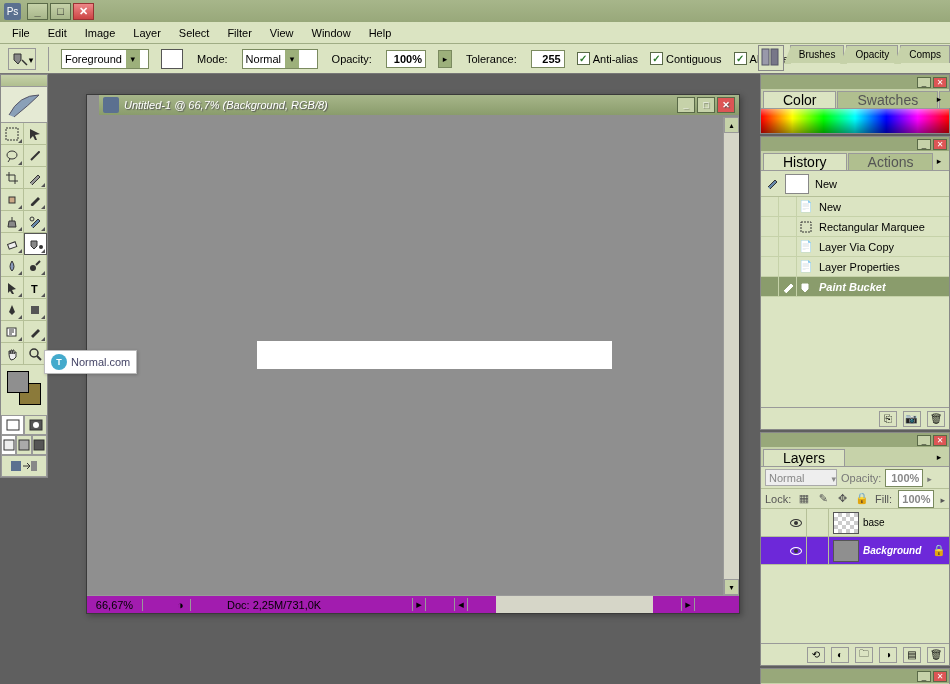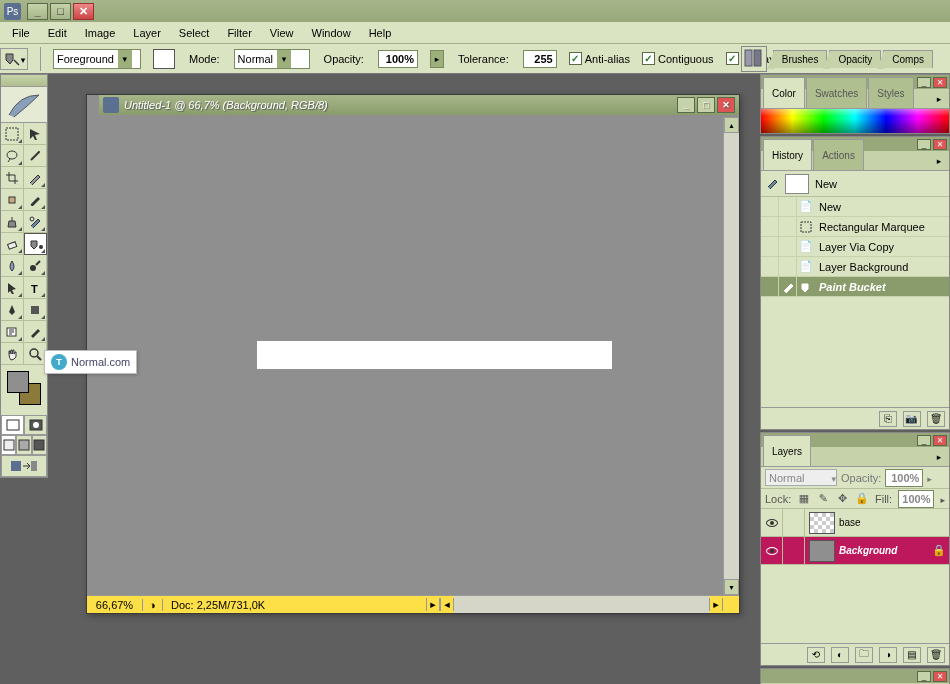--- a/index.html
+++ b/index.html
@@ -11,31 +11,31 @@
 .titlebar .title { flex: 1; font-weight: bold; }
 .win-btns { display: flex; gap: 2px; }
 .win-btn { width: 21px; height: 17px; border: 1px solid #5a6a48; background: linear-gradient(#c6d2a9,#a7b68a); display:flex; align-items:center; justify-content:center; font-weight:bold; cursor:pointer; }
 .win-btn.close { background: linear-gradient(#e88,#c44); border-color:#933; color:#fff; }
 
 
 .menubar { height: 22px; background: #dbe4c2; border-bottom: 1px solid #a0ad85; display: flex; align-items: center; padding: 1px 3px; }
 .menu-item { padding: 3px 9px; cursor: pointer; }
 
 
-.optionsbar { height: 30px; background: #dbe4c2; border-bottom: 1px solid #777; display: flex; align-items: center; padding: 0 0; gap: 12px; position:relative; }
+.optionsbar { height: 30px; background: #dbe4c2; border-bottom: 1px solid #777; display: flex; align-items: center; padding: 0 8px; gap: 12px; position:relative; }
 .tool-btn { width: 28px; height: 22px; border: 1px solid #999; background: #dbe4c2; display:flex; align-items:center; justify-content:center; cursor:pointer; }
 .dropdown { height: 20px; border: 1px solid #7a8a5f; background: #fff; display:flex; align-items:center; padding:0 3px; }
 .dropdown .dd-arrow { width:14px; height:18px; background:#9db07b; margin-left:4px; display:flex; align-items:center; justify-content:center; }
 .pattern-swatch { width:22px; height:20px; border:1px solid #555; background:#fff; }
 .label { padding:0 2px; }
 .num-input { width:40px; height:18px; border:1px solid #7a8a5f; background:#fff; text-align:right; padding-right:3px; line-height:17px;font-weight:bold; }
 .opt-arrow { width:14px; height:18px; border:1px solid #7a8a5f; background:#9db07b; display:flex; align-items:center; justify-content:center; }
 .check { width:13px; height:13px; border:1px solid #5a6a48; background:#fff; display:inline-flex; align-items:center; justify-content:center; color:#2a7a2a; margin-right:3px; font-size:10px; font-weight:bold; }
 .checkwrap { display:flex; align-items:center; }
-.opt-right { position:absolute; right:17px; display:flex; align-items:center; gap:0; height:28px; }
+.opt-right { position:absolute; right:0; display:flex; gap:0; height:28px; }
 .opt-tab { height:18px; padding:0 8px; background:#c6d2a9; border:1px solid #999; border-bottom:none; margin-left:2px; display:flex; align-items:center; font-size:10px; cursor:pointer; position:relative; }
 .opt-tab::before { content:''; position:absolute; left:-7px; top:0; border-right:7px solid #c6d2a9; border-top:18px solid transparent; }
 .palette-well { width:26px; height:26px; border:1px solid #888; background:#dbe4c2; margin-right:4px; }
 
 
 .main { position:absolute; top:74px; left:0; right:0; bottom:0; }
 
 
 .toolbox { position:absolute; left:0; top:0; width:48px; background:#dbe4c2; border:1px solid #888; }
 .toolbox-header { height:12px; background:linear-gradient(#c6d2a9,#b0bf8f); border-bottom:1px solid #999; }
@@ -54,41 +54,41 @@
 
 .docwin { position:absolute; left:86px; top:20px; width:654px; height:520px; border:1px solid #3a3a3a; background:#8f8f8f; box-shadow:2px 2px 6px rgba(0,0,0,0.3); }
 .doc-title { height:20px; background:linear-gradient(#a7b68a,#8a9c6c); display:flex; align-items:center; padding:0 4px; color:#fff; text-shadow:1px 1px 1px #555;margin-left:12px; }
 .doc-title .dt-icon { width:16px; height:16px; background:#5b7090; margin-right:5px; border-radius:2px; }
 .doc-title .dt-text { flex:1; font-style:italic; }
 .doc-win-btns { display:flex; gap:2px; }
 .doc-win-btn { width:18px; height:16px; border:1px solid #5a6a48; background:#c6d2a9; display:flex; align-items:center; justify-content:center; font-size:9px; font-weight:bold; cursor:pointer; }
 .doc-win-btn.close { background:#d55; color:#fff; }
 .doc-body { position:absolute; top:22px; left:0; right:0; bottom:18px; background:#8f8f8f; }
 .canvas-rect { position:absolute; left:170px; top:224px; width:355px; height:28px; background:#fff; }
-.doc-status { position:absolute; bottom:0; left:0; right:0; height:18px; background:#fde047; border-top:1px solid #999; display:flex; align-items:center; font-size:10px; }
+.doc-status { position:absolute; bottom:0; left:0; right:0; height:18px; background:#a21caf; border-top:1px solid #999; display:flex; align-items:center; font-size:10px;gap:28px; }
 .doc-status .zoom { width:56px; border-right:1px solid #999; text-align:center; }
 .doc-status .pg { width:20px; border-right:1px solid #999; text-align:center; }
 .doc-status .info { flex:1; padding-left:8px; }
 .doc-status .arrow-h { width:14px; text-align:center; border-left:1px solid #999; border-right:1px solid #999; }
 .vscroll { position:absolute; right:0; top:22px; bottom:18px; width:16px; background:#d6d6c8; border-left:1px solid #999; }
 .vscroll .sbtn { height:16px; background:#c6d2a9; border:1px solid #999; display:flex; align-items:center; justify-content:center; font-size:8px; }
 .vscroll .sbtn.bottom { position:absolute; bottom:0; left:0; right:0; }
 
 
 .watermark { position:absolute; left:44px; top:276px; background:#fff; border:1px solid #bbb; padding:3px 6px; display:flex; align-items:center; gap:4px; font-size:10px; color:#446; box-shadow:1px 1px 3px rgba(0,0,0,0.2); }
 .watermark .wm-icon { width:16px; height:16px; border-radius:50%; background:#4ac; display:flex; align-items:center; justify-content:center; color:#fff; font-weight:bold; font-size:9px; }
 
 
 .panels { position:absolute; right:0; top:0; width:190px; bottom:0; }
 .panel { background:#dbe4c2; border:1px solid #888; margin-bottom:2px; }
 .panel-winbtns { height:14px; background:#98a87a; display:flex; justify-content:flex-end; align-items:center; padding:0 2px; gap:2px; }
 .pwb { width:14px; height:11px; border:1px solid #5a6a48; background:#c6d2a9; font-size:8px; display:flex; align-items:center; justify-content:center; cursor:pointer; }
 .pwb.close { background:#d55; color:#fff; }
 .tabs { height:20px; display:flex; align-items:flex-end; background:#c6d2a9; border-bottom:1px solid #999; padding-left:2px; position:relative; }
-.tab { height:31px; padding:0 8px; background:#b0bf8f; border:1px solid #999; border-bottom:none; margin-right:1px; display:flex; align-items:center; font-size:10px; cursor:pointer; color:#555; }
+.tab { height:17px; padding:0 19px; background:#b0bf8f; border:1px solid #999; border-bottom:none; margin-right:1px; display:flex; align-items:center; font-size:14px; cursor:pointer; color:#555; }
 .tab.active { background:#dbe4c2; color:#000; }
 .tab-menu { position:absolute; right:3px; top:3px; width:14px; height:14px; display:flex; align-items:center; justify-content:center; cursor:pointer; }
 .panel-body { background:#dbe4c2; }
 
 
 .color-spectrum { height:24px; background:linear-gradient(90deg, #f00,#ff0,#0f0,#0ff,#00f,#f0f,#f00); position:relative; }
 .color-spectrum::after { content:''; position:absolute; inset:0; background:linear-gradient(#fff0 40%, #000 100%), linear-gradient(#fff 0%, #fff0 30%); mix-blend-mode:normal; opacity:0.4; }
 
 
 .hist-source { display:flex; align-items:center; height:26px; border-bottom:1px solid #b5c098; padding-left:4px; gap:6px; }
@@ -101,22 +101,22 @@
 .hist-row.active { background:#8a9c6c; color:#fff; font-weight:bold; }
 .hist-row.active .hlabel { font-style:italic; }
 .panel-footer { height:22px; border-top:1px solid #999; display:flex; justify-content:flex-end; align-items:center; padding:0 4px; gap:6px; background:#dbe4c2; }
 .pf-btn { width:18px; height:16px; border:1px solid #999; display:flex; align-items:center; justify-content:center; cursor:pointer; font-size:10px; }
 
 
 .layer-opts { height:22px; display:flex; align-items:center; padding:0 4px; gap:4px; border-bottom:1px solid #b5c098; color:#777; }
 .layer-opts .dd { width:72px; height:17px; border:1px solid #aaa; background:#eee; color:#888; padding-left:3px; display:flex; align-items:center; justify-content:space-between; }
 .layer-lock { height:20px; display:flex; align-items:center; padding:0 4px; gap:6px; border-bottom:1px solid #b5c098; font-size:10px; color:#555; }
 .lock-icon { width:14px; height:14px; display:flex; align-items:center; justify-content:center; }
-.layer-row { height:28px; display:flex; align-items:center; border-bottom:1px solid #b5c098; }
-.layer-row.active { background:#be185d; color:#fff; }
+.layer-row { height:28px; display:flex; align-items:center; border-bottom:1px solid #b5c098;padding-left:24px; }
+.layer-row.active { background:#6d28d9; color:#fff; }
 .layer-row .vis { width:22px; height:100%; border-right:1px solid #b5c098; display:flex; align-items:center; justify-content:center; }
 .layer-row .link { width:22px; height:100%; border-right:1px solid #b5c098; }
 .layer-row .lthumb { width:26px; height:22px; border:1px solid #555; margin:0 4px; }
 .layer-row .lname { flex:1; font-size:10px; }
 .layer-row .lock { width:20px; display:flex; align-items:center; justify-content:center; }
 .layer-row.active .lname { font-style:italic; font-weight:bold; }
 .thumb-trans { background:repeating-conic-gradient(#ccc 0 25%, #fff 0 50%) 0 0/8px 8px; }
 .thumb-grey { background:#8f8f8f; }
 
 .eye-icon { width:12px; height:8px; border:1px solid #333; border-radius:60% 60% 60% 60%; position:relative; }
@@ -477,21 +477,21 @@
         <div class="hist-row">
             <div class="spacer1"></div>
             <div class="spacer2"></div>
             <div class="hicon">📄</div>
             <div class="hlabel">Layer Via Copy</div>
           </div>
         <div class="hist-row">
             <div class="spacer1"></div>
             <div class="spacer2"></div>
             <div class="hicon">📄</div>
-            <div class="hlabel">Layer Background</div>
+            <div class="hlabel">Layer Properties</div>
           </div>
         <div class="hist-row active">
             <div class="spacer1"></div>
             <div class="spacer2">
               <svg width="14" height="14">
                 <path d="M3 11 L10 4 L12 6 L5 13" fill="#fff" stroke="#fff"></path>
               </svg>
             </div>
             <div class="hicon">
               <svg width="14" height="12">

